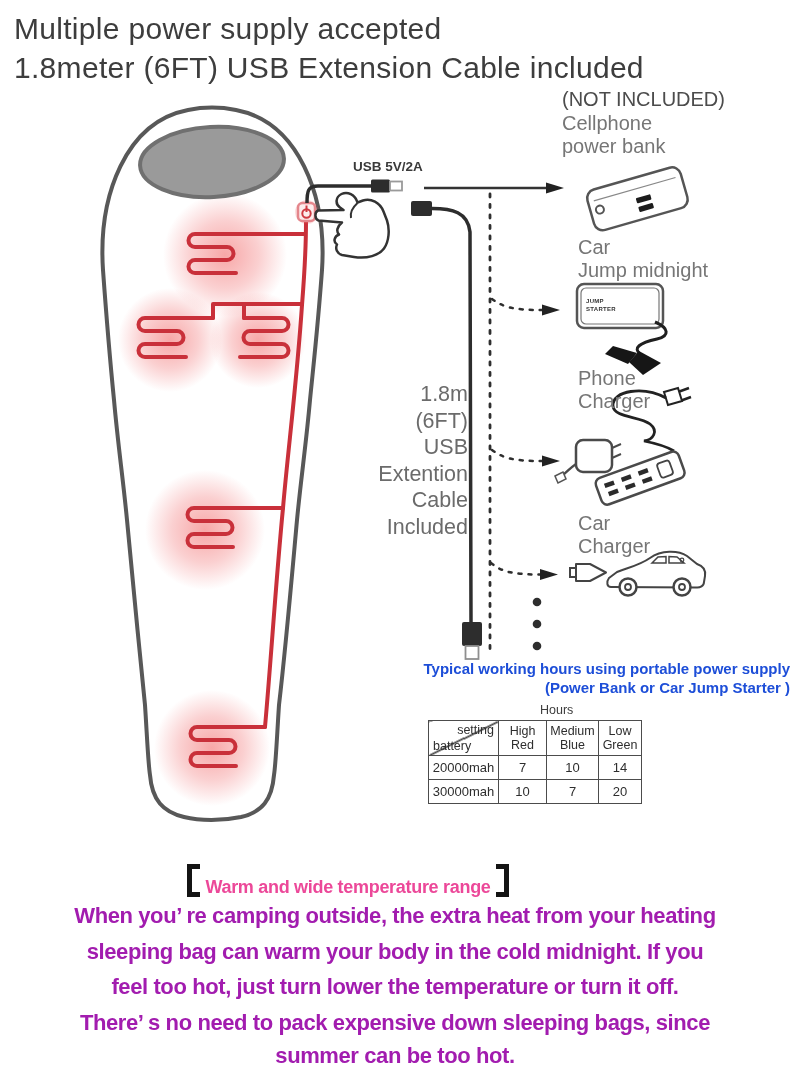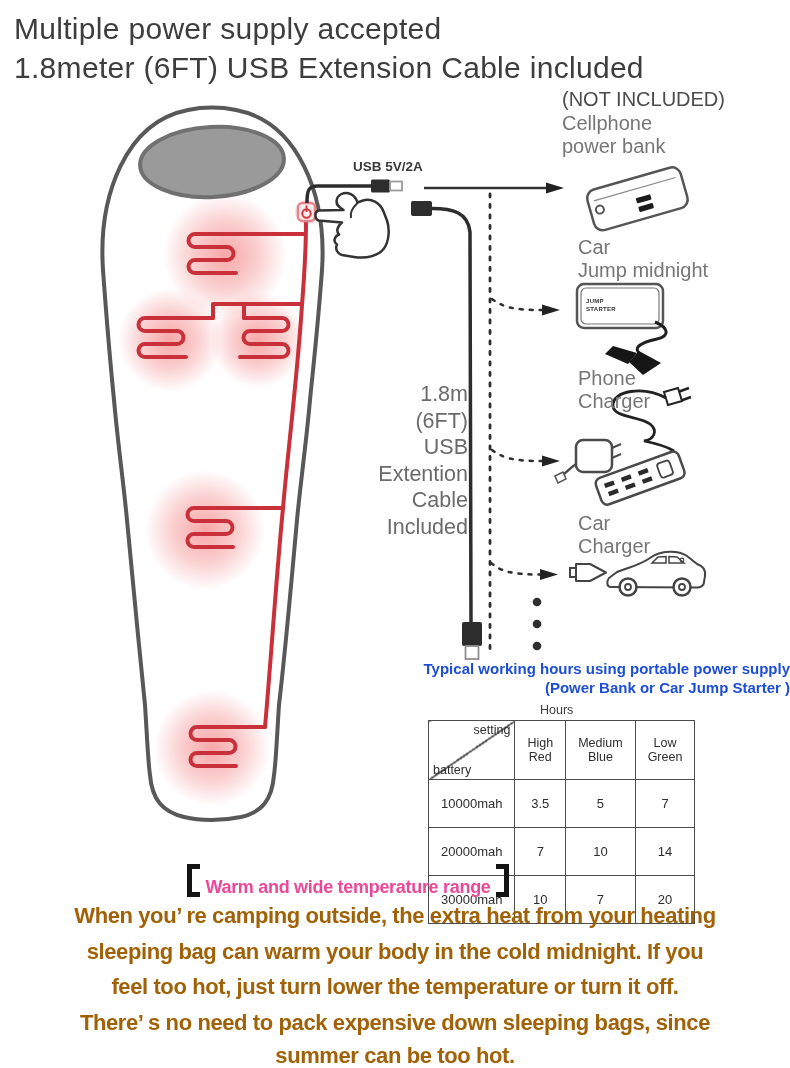--- a/index.html
+++ b/index.html
@@ -22,35 +22,35 @@
   .lbl-carcharger{left:578px;top:512px}
   .cable-note{left:356px;top:381px;width:112px;text-align:right;font-size:21.5px;
     color:#6b6b6b;line-height:26.5px}
   
   .tbl-title{left:355px;width:435px;text-align:right;font-size:15px;font-weight:bold;color:#1d4ed8;white-space:nowrap}
   .tbl-title1{top:660px}
   .tbl-title2{top:679px}
   .hours{left:540px;top:703px;width:88px;text-align:left;font-size:12.5px;color:#3d3d3d}
   table.hours-table{position:absolute;left:428px;top:720px;border-collapse:collapse;table-layout:fixed;
     font-size:13px;color:#2e2e2e;background:#fff}
-  table.hours-table td{border:1.5px solid #4c4c4c;text-align:center;padding:12px;height:23px}
+  table.hours-table td{border:1.5px solid #4c4c4c;text-align:center;padding:0;height:23px}
   table.hours-table tr.hdr td{height:34px;font-size:12.5px;line-height:14px}
   td.corner{position:relative;
     background:linear-gradient(to bottom right,
       transparent calc(50% - 0.9px), #4c4c4c calc(50% - 0.9px),
       #4c4c4c calc(50% + 0.9px), transparent calc(50% + 0.9px));}
   .corner-top{position:absolute;top:2px;right:4px}
   .corner-bottom{position:absolute;bottom:2px;left:4px}
   
   .bottom-heading{left:0;top:864px;width:696px;text-align:center;font-size:18px;font-weight:bold;
     color:#ec4899;letter-spacing:-0.3px;white-space:nowrap}
   .bracket{display:inline-block;width:8px;height:23px;border:5px solid #141414;vertical-align:-4px}
   .bracket-left{border-right:none;margin-right:5px}
   .bracket-right{border-left:none;margin-left:5px}
-  .bottom-line{left:0;width:790px;text-align:center;font-size:22px;font-weight:bold;color:#a16207;
+  .bottom-line{left:0;width:790px;text-align:center;font-size:22px;font-weight:bold;color:#a21caf;
     letter-spacing:-0.4px;white-space:nowrap}
   .bl0{top:903px}.bl1{top:938.5px}.bl2{top:974px}.bl3{top:1009.5px}.bl4{top:1043px}
   svg text{font-family:"Liberation Sans", sans-serif}
 </style>
 </head>
 <body>
 
 <svg class="abs" style="left:0;top:0" width="790" height="1068" viewBox="0 0 790 1068">
   <defs>
     <radialGradient id="glow">
@@ -254,26 +254,20 @@
       <div>Red</div>
     </td>
     <td>
       <div>Medium</div>
       <div>Blue</div>
     </td>
     <td>
       <div>Low</div>
       <div>Green</div>
     </td>
-  </tr>
-  <tr>
-    <td>10000mah</td>
-    <td>3.5</td>
-    <td>5</td>
-    <td>7</td>
   </tr>
   <tr>
     <td>20000mah</td>
     <td>7</td>
     <td>10</td>
     <td>14</td>
   </tr>
   <tr>
     <td>30000mah</td>
     <td>10</td>

